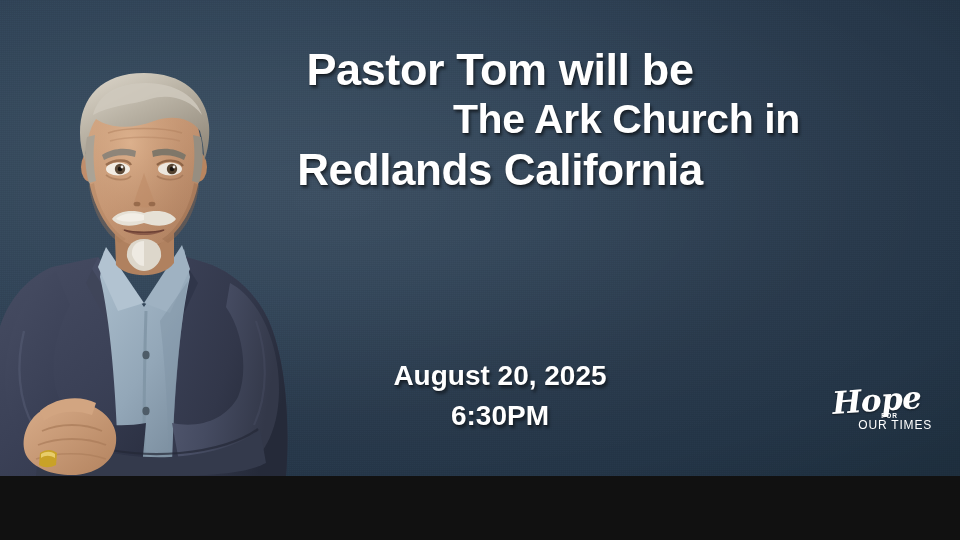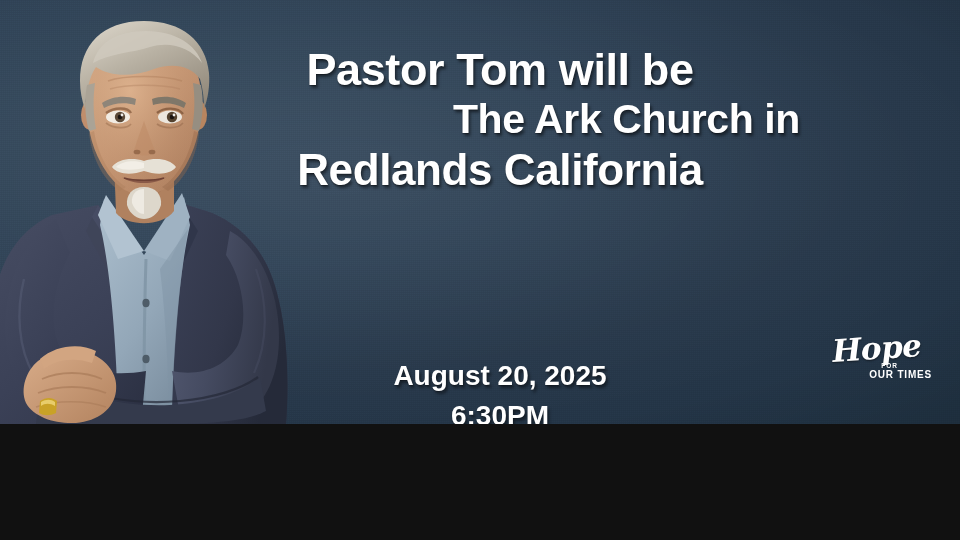--- a/index.html
+++ b/index.html
@@ -4,21 +4,21 @@
 <title>Event Announcement Graphic</title>
 <style>
   html, body {
     margin: 0;
     padding: 0;
     background: #111;
   }
   #stage {
     position: relative;
     width: 960px;
-    height: 424px;
+    height: 476px;
     overflow: hidden;
     font-family: "Liberation Sans", sans-serif;
     background: #2a3e51;
     user-select: none;
   }
 
   
   .bg-base {
     position: absolute;
     inset: 0;
@@ -111,22 +111,22 @@
   }
   .logo-sub .for {
     display: block;
     font-size: 6.5px;
     font-weight: 700;
     letter-spacing: 1px;
     margin-right: 34px;
   }
   .logo-sub .times {
     display: block;
-    font-size: 10px;
-    font-weight: 700;
+    font-size: 12px;
+    font-weight: 400;
     letter-spacing: 0.8px;
   }
 
   
   .portrait {
     position: absolute;
     left: -6px;
     bottom: 0;
     width: 300px;
     height: 405px;

